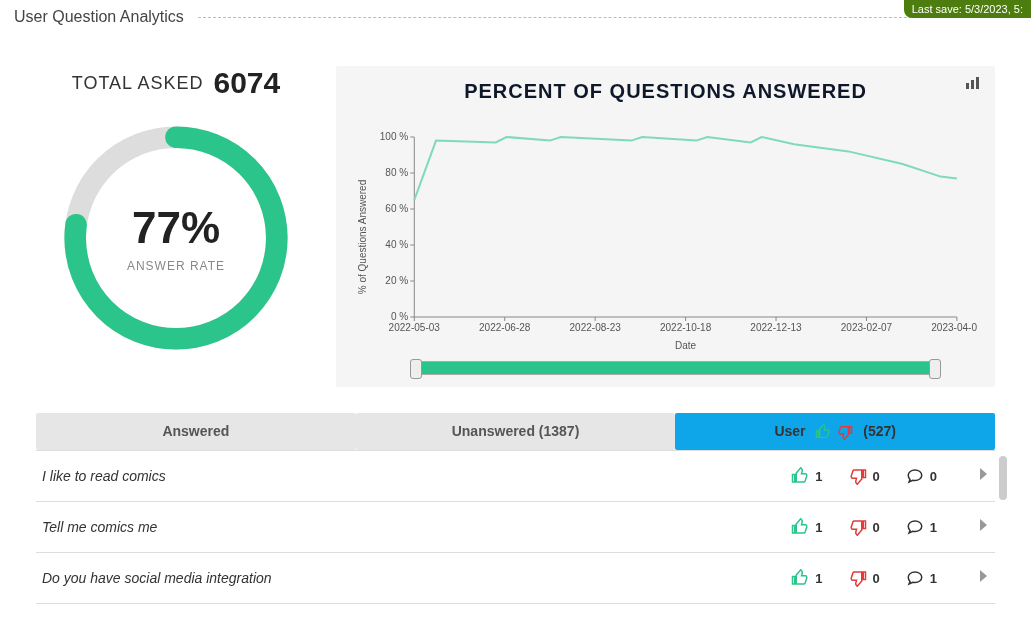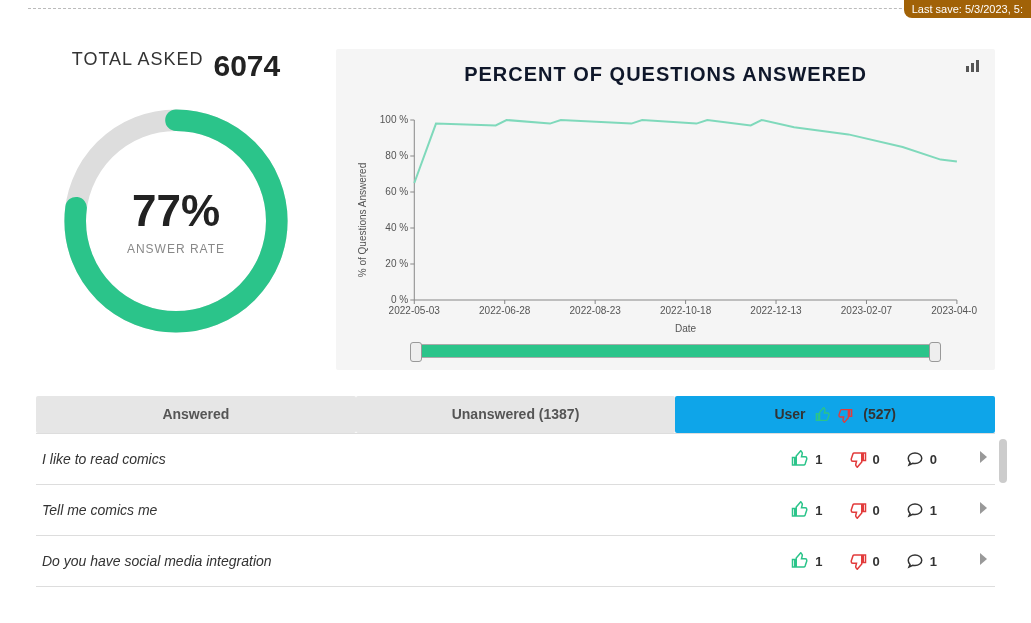--- a/index.html
+++ b/index.html
@@ -27,40 +27,40 @@
   .dashed-line {
     flex: 1;
     border-bottom: 1px dashed #bbb;
     margin-left: 14px;
     height: 1px;
   }
   .save-badge {
     position: absolute;
     top: 0;
     right: 0;
-    background: #a16207;
+    background: #4d7c0f;
     color: #fff;
     font-size: 11px;
     padding: 3px 8px;
     border-radius: 0 0 0 8px;
   }
   .analytics-row {
     display: flex;
     padding: 36px 36px 0 36px;
     gap: 20px;
   }
   .total-panel {
     width: 280px;
     display: flex;
     flex-direction: column;
     align-items: center;
   }
   .total-head {
     display: flex;
-    align-items: flex-start;
+    align-items: center;
     gap: 10px;
     margin-bottom: 18px;
   }
   .total-label {
     font-size: 18px;
     letter-spacing: 1px;
     color: #333;
   }
   .total-value {
     font-size: 30px;
@@ -212,20 +212,21 @@
   .row-chevron {
     color: #999;
     cursor: pointer;
   }
   .ico { display: inline-flex; }
 </style>
 </head>
 <body>
 
 <div class="header-row">
+  <div class="section-title">User Question Analytics</div>
   <div class="dashed-line"></div>
   <div class="save-badge">Last save: 5/3/2023, 5:</div>
 </div>
 
 <div class="analytics-row">
 
   <div class="total-panel">
     <div class="total-head">
       <span class="total-label">TOTAL ASKED</span>
       <span class="total-value">6074</span>

